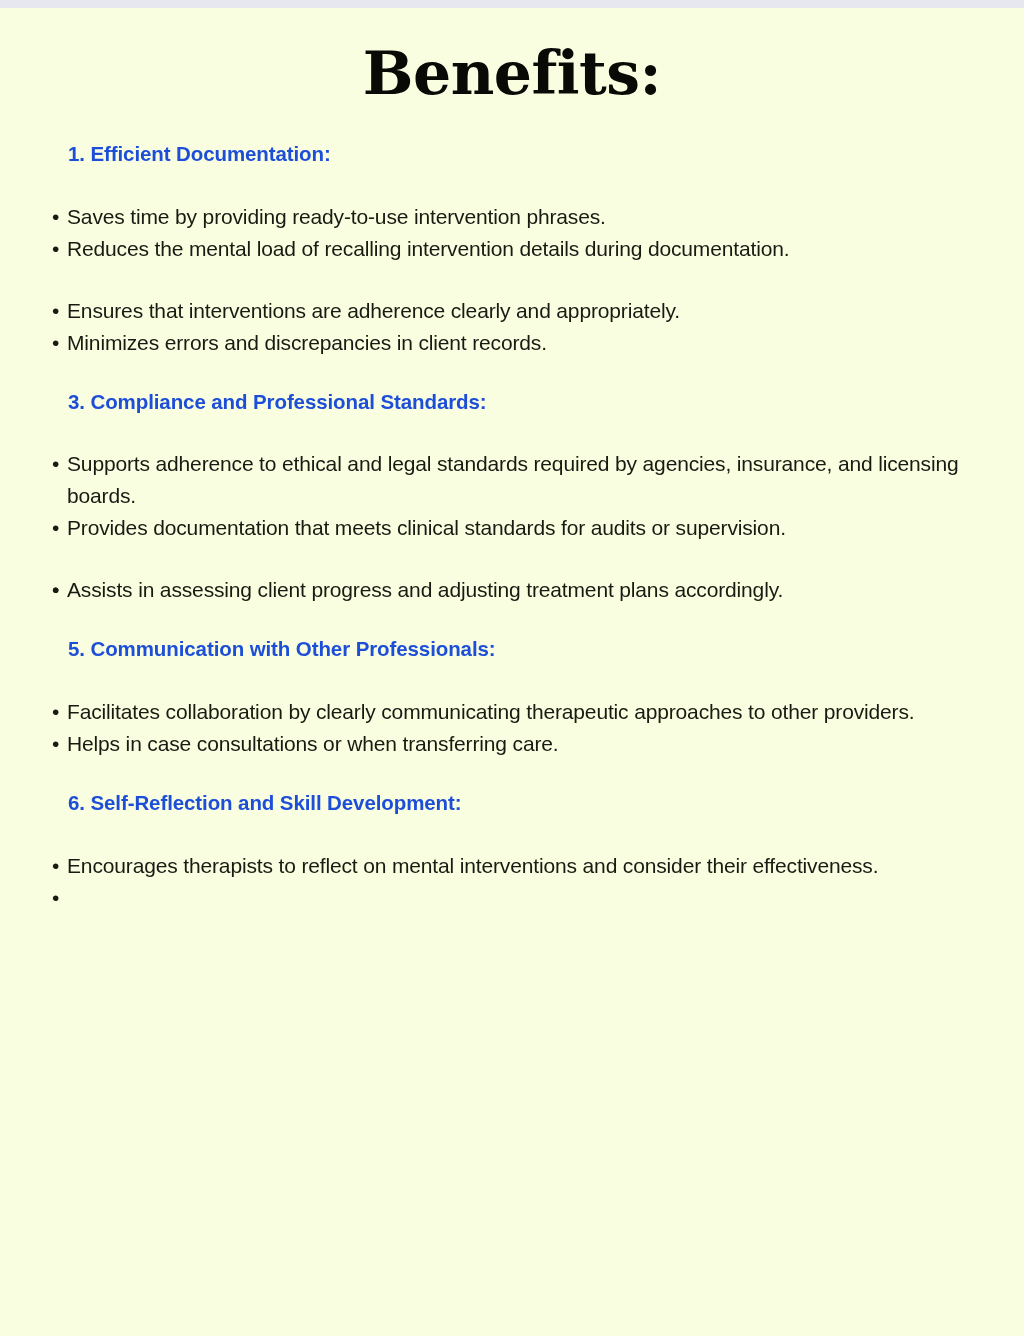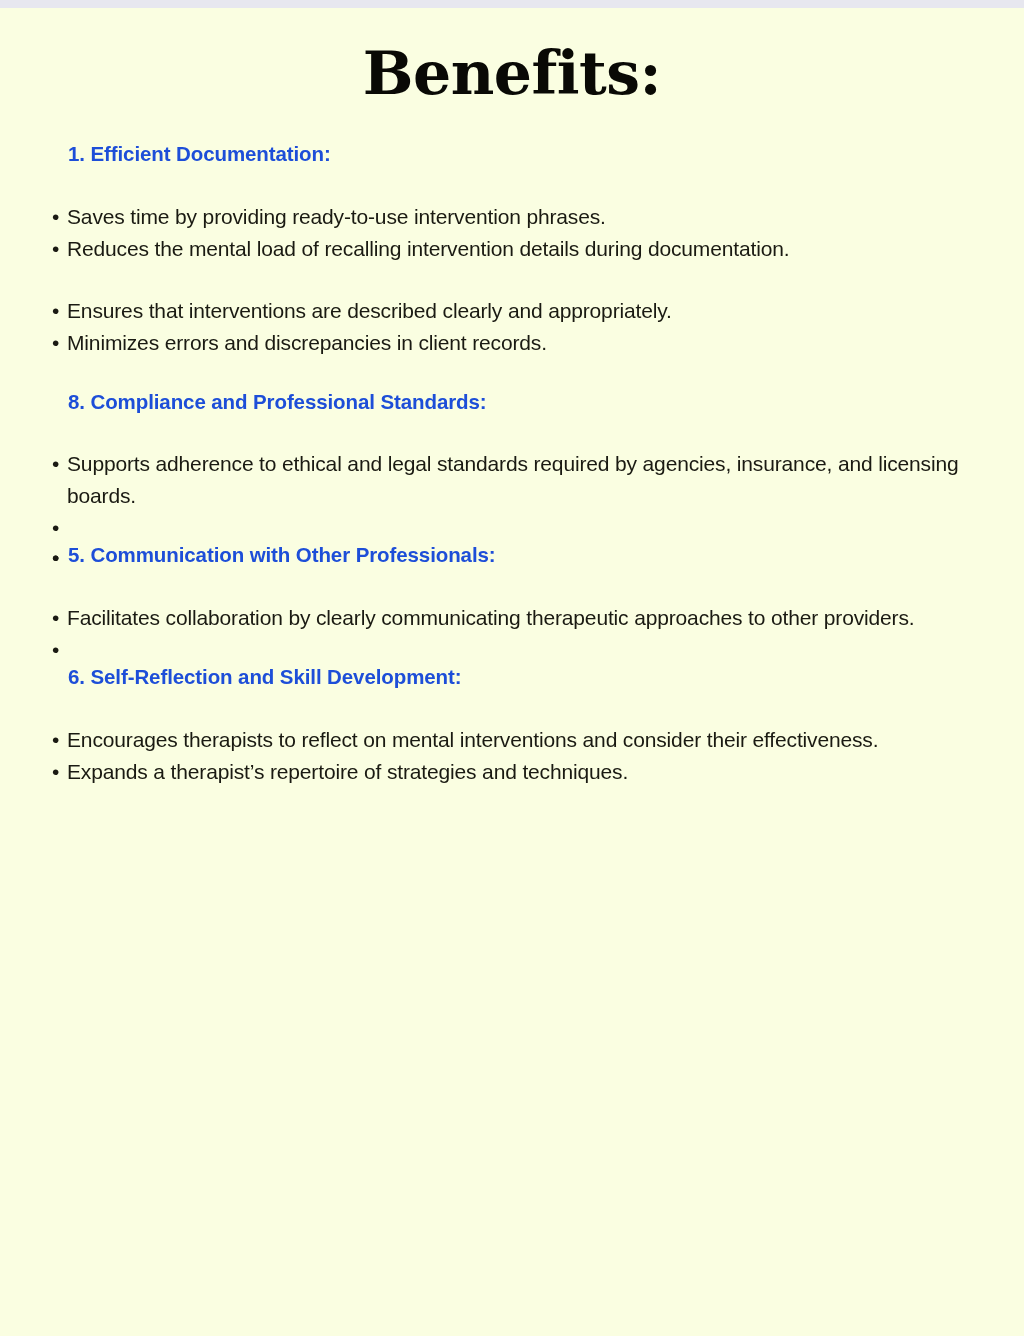--- a/index.html
+++ b/index.html
@@ -92,45 +92,45 @@
   <div class="content">
       <div class="section">
         <div class="section-heading">1. Efficient Documentation:</div>
         <div class="bullets">
           <div class="bullet"><span class="dot">•</span><span>Saves time by providing ready-to-use intervention phrases.</span></div>
           <div class="bullet"><span class="dot">•</span><span>Reduces the mental load of recalling intervention details during documentation.</span></div>
         </div>
       </div>
       <div class="section">
         <div class="bullets">
-          <div class="bullet"><span class="dot">•</span><span>Ensures that interventions are described clearly and appropriately.</span></div>
+          <div class="bullet"><span class="dot">•</span><span>Ensures that interventions are adherence clearly and appropriately.</span></div>
           <div class="bullet"><span class="dot">•</span><span>Minimizes errors and discrepancies in client records.</span></div>
         </div>
       </div>
       <div class="section">
-        <div class="section-heading">8. Compliance and Professional Standards:</div>
+        <div class="section-heading">3. Compliance and Professional Standards:</div>
         <div class="bullets">
           <div class="bullet"><span class="dot">•</span><span>Supports adherence to ethical and legal standards required by agencies, insurance, and licensing boards.</span></div>
-          <div class="bullet"><span class="dot">•</span></div>
+          <div class="bullet"><span class="dot">•</span><span>Provides documentation that meets clinical standards for audits or supervision.</span></div>
         </div>
       </div>
       <div class="section">
         <div class="bullets">
           <div class="bullet"><span class="dot">•</span></div>
-          <div class="bullet"><span class="dot">•</span></div>
+          <div class="bullet"><span class="dot">•</span><span>Assists in assessing client progress and adjusting treatment plans accordingly.</span></div>
         </div>
       </div>
       <div class="section">
         <div class="section-heading">5. Communication with Other Professionals:</div>
         <div class="bullets">
           <div class="bullet"><span class="dot">•</span><span>Facilitates collaboration by clearly communicating therapeutic approaches to other providers.</span></div>
-          <div class="bullet"><span class="dot">•</span></div>
+          <div class="bullet"><span class="dot">•</span><span>Helps in case consultations or when transferring care.</span></div>
         </div>
       </div>
       <div class="section">
         <div class="section-heading">6. Self-Reflection and Skill Development:</div>
         <div class="bullets">
           <div class="bullet"><span class="dot">•</span><span>Encourages therapists to reflect on mental interventions and consider their effectiveness.</span></div>
-          <div class="bullet"><span class="dot">•</span><span>Expands a therapist’s repertoire of strategies and techniques.</span></div>
+          <div class="bullet"><span class="dot">•</span></div>
         </div>
       </div>
     </div>
 </div>
 
 </body></html>

